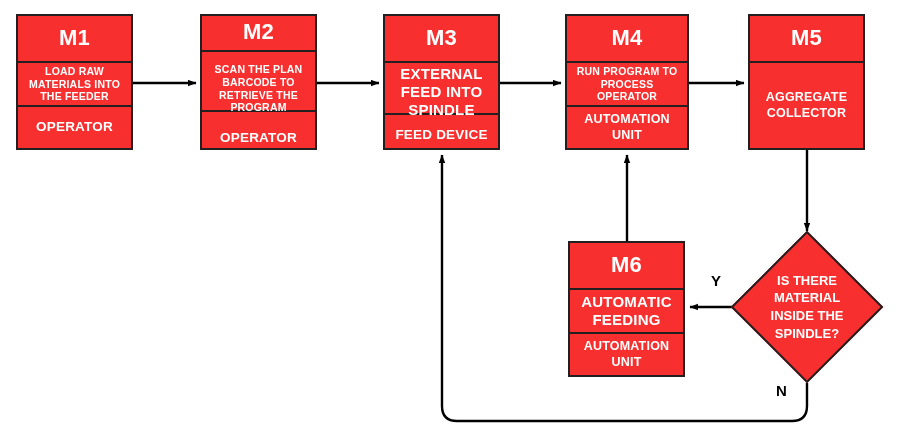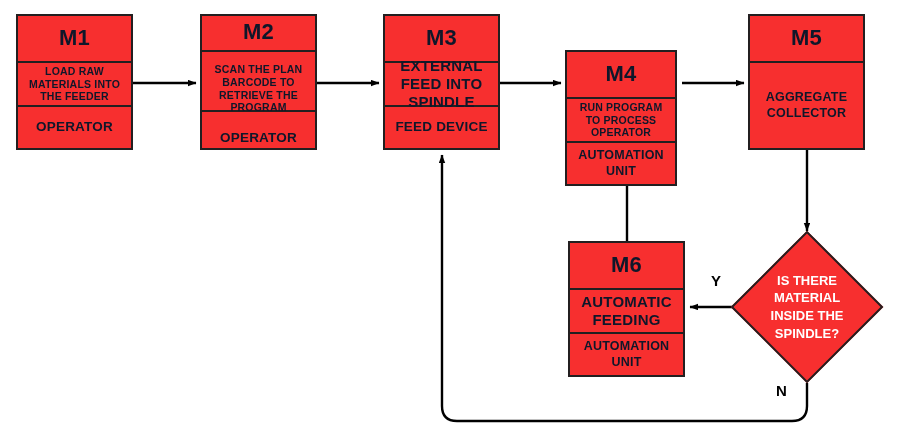--- a/index.html
+++ b/index.html
@@ -23,21 +23,21 @@
     display: flex;
     flex-direction: column;
     z-index: 3;
   }
   .row {
     box-sizing: border-box;
     display: flex;
     align-items: center;
     justify-content: center;
     text-align: center;
-    color: #0f172a;
+    color: #ffffff;
     font-weight: bold;
     letter-spacing: 0.2px;
     line-height: 1.22;
     padding: 2px 4px;
   }
   .row.title {
     height: 47px;
     font-size: 22px;
     border-bottom: 2px solid #231f20;
   }
@@ -130,27 +130,27 @@
     <div class="row mid">LOAD RAW MATERIALS INTO THE FEEDER</div>
     <div class="row bot">OPERATOR</div>
   </div>
 
   <div class="node" style="left:200px; top:14px; width:117px; height:136px;gap:16px;">
     <div class="row title">M2</div>
     <div class="row mid">SCAN THE PLAN BARCODE TO RETRIEVE THE PROGRAM</div>
     <div class="row bot">OPERATOR</div>
   </div>
 
-  <div class="node" style="left:383px; top:14px; width:117px; height:136px;">
+  <div class="node" style="left:383px; top:14px; width:117px; height:136px;gap:8px;">
     <div class="row title">M3</div>
     <div class="row mid lg">EXTERNAL FEED INTO SPINDLE</div>
     <div class="row bot">FEED DEVICE</div>
   </div>
 
-  <div class="node" style="left:565px; top:14px; width:112px; height:136px;margin-top:36px;">
+  <div class="node" style="left:565px; top:14px; width:124px; height:136px;">
     <div class="row title">M4</div>
     <div class="row mid">RUN PROGRAM TO PROCESS OPERATOR</div>
     <div class="row bot sm">AUTOMATION UNIT</div>
   </div>
 
   <div class="node" style="left:748px; top:14px; width:117px; height:136px;">
     <div class="row title">M5</div>
     <div class="row bot sm">AGGREGATE COLLECTOR</div>
   </div>
 

